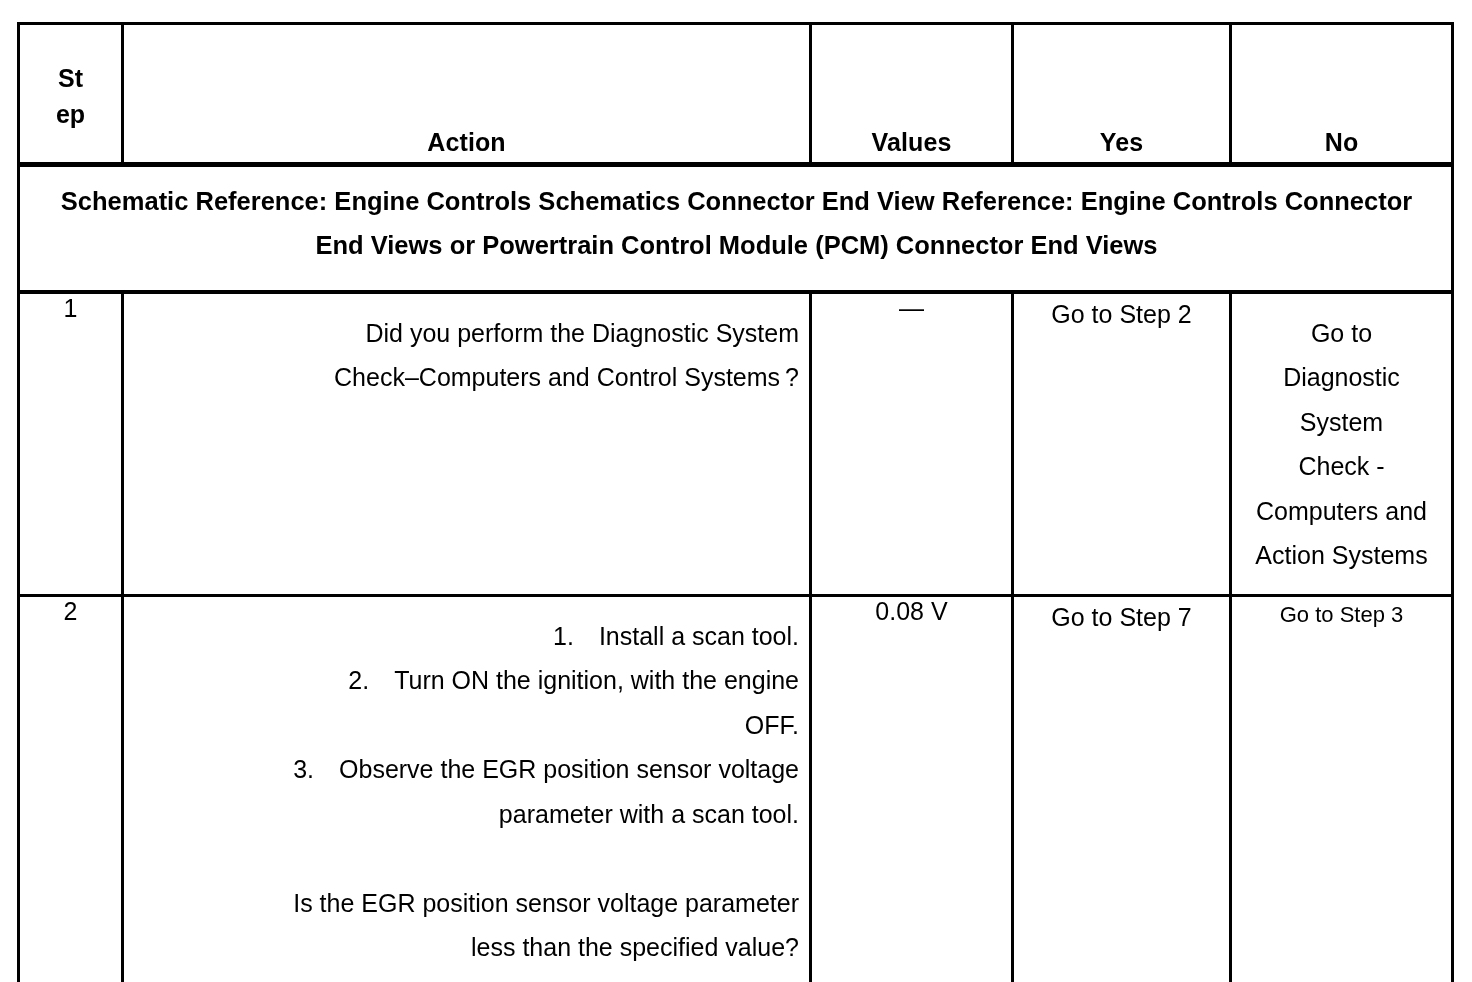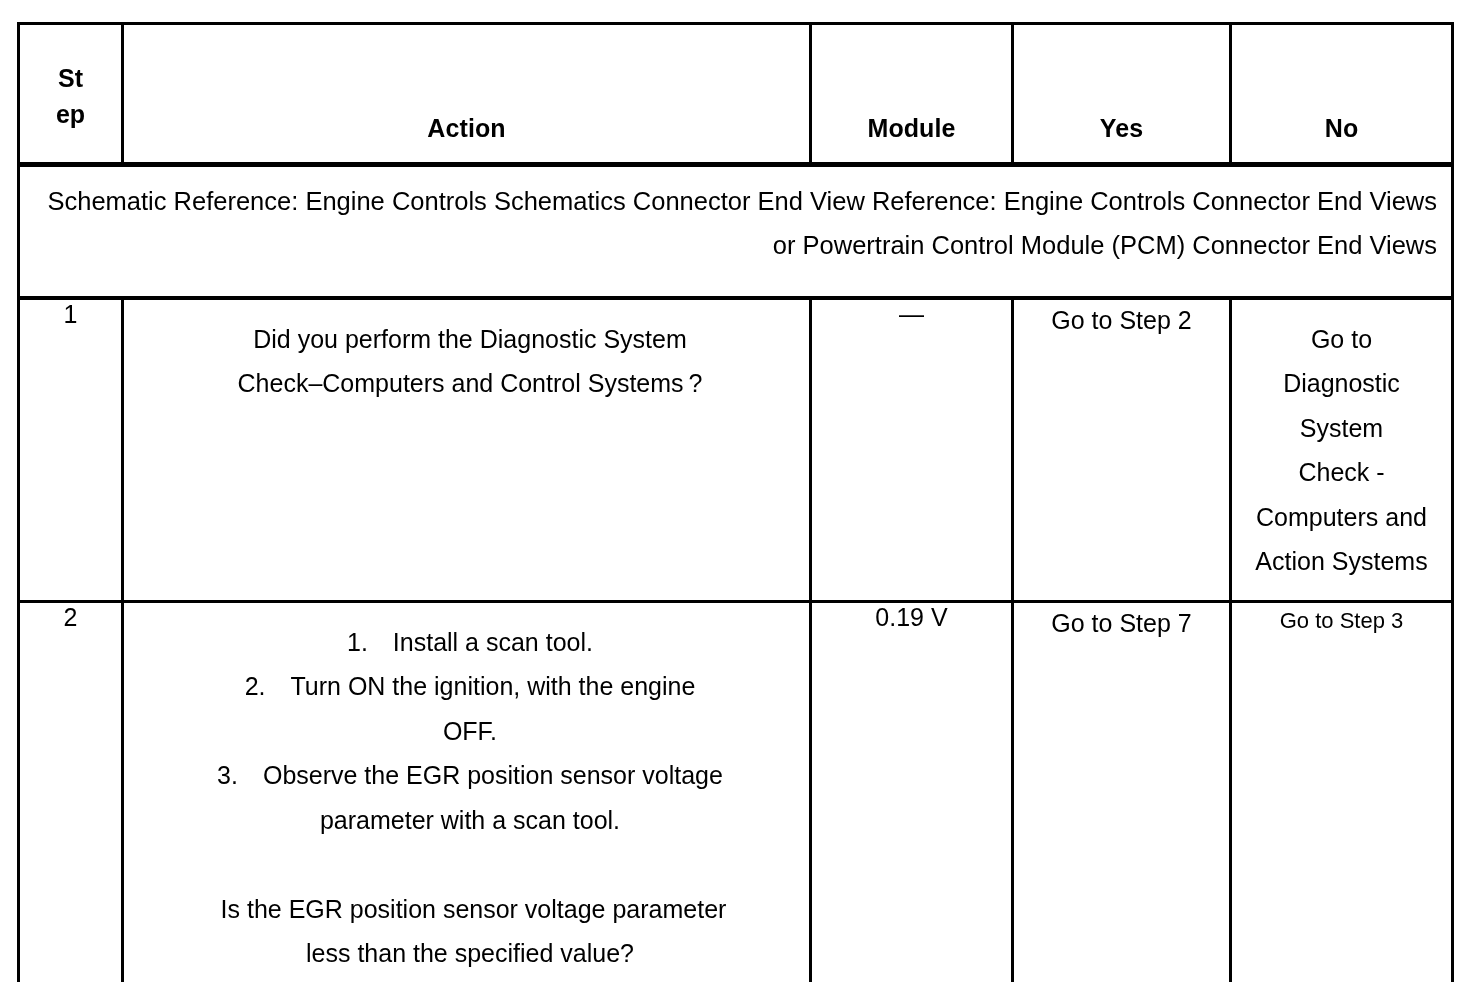--- a/index.html
+++ b/index.html
@@ -51,64 +51,64 @@
   tr.header-row td {
     height: 137px;
     border-bottom-width: 5px;
     vertical-align: bottom;
     text-align: center;
   }
   .hdr-text {
     font-weight: bold;
     font-size: 25px;
     line-height: 1.45;
-    padding-bottom: 16px;
+    padding-bottom: 2px;
     text-align: center;
     letter-spacing: 0.1px;
   }
   .hdr-step {
     font-weight: bold;
     font-size: 25px;
     line-height: 1.45;
     padding-bottom: 30px;
     text-align: center;
   }
   .hdr-step .l1,
   .hdr-step .l2 { display: block; }
 
   
   tr.schematic-row td {
     border-top-width: 5px;
     border-bottom-width: 4px;
     vertical-align: middle;
   }
   .schematic-text {
-    font-weight: normal;
+    font-weight: bold;
     font-size: 25.5px;
     line-height: 1.72;
-    padding: 13px 14px 28px 16px;
-    text-align: right;
+    padding: 13px 14px 22px 16px;
+    text-align: center;
     letter-spacing: 0px;
   }
 
   td.step-cell {
     vertical-align: middle;
     text-align: center;
   }
   .step-num {
     font-size: 25px;
     text-align: center;
   }
 
   td.action-cell { vertical-align: top; }
   .action-text {
     font-size: 25px;
     line-height: 1.78;
     padding: 17px 10px 10px 17px;
-    text-align: center;
+    text-align: right;
     white-space: pre-wrap;
   }
 
   td.values-cell {
     vertical-align: middle;
     text-align: center;
   }
   .values-text {
     font-size: 25px;
     text-align: center;
@@ -173,21 +173,21 @@
         <td>
           <div class="hdr-step">
             <span class="l1">St</span>
             <span class="l2">ep</span>
           </div>
         </td>
         <td>
           <div class="hdr-text">Action</div>
         </td>
         <td>
-          <div class="hdr-text">Module</div>
+          <div class="hdr-text">Values</div>
         </td>
         <td>
           <div class="hdr-text">Yes</div>
         </td>
         <td>
           <div class="hdr-text">No</div>
         </td>
       </tr>
 
       <tr class="schematic-row">
@@ -228,21 +228,21 @@
           <div class="action-text">1. Install a scan tool.
 2. Turn ON the ignition, with the engine
 OFF.
 3. Observe the EGR position sensor voltage
 parameter with a scan tool.
 
  Is the EGR position sensor voltage parameter
 less than the specified value?</div>
         </td>
         <td class="values-cell">
-          <div class="values-text">0.19 V</div>
+          <div class="values-text">0.08 V</div>
         </td>
         <td class="yes-cell">
           <div class="yes-text">Go to Step 7</div>
         </td>
         <td class="no-cell-bottom">
           <div class="no-text">Go to Step 3</div>
         </td>
       </tr>
 
     </tbody>

